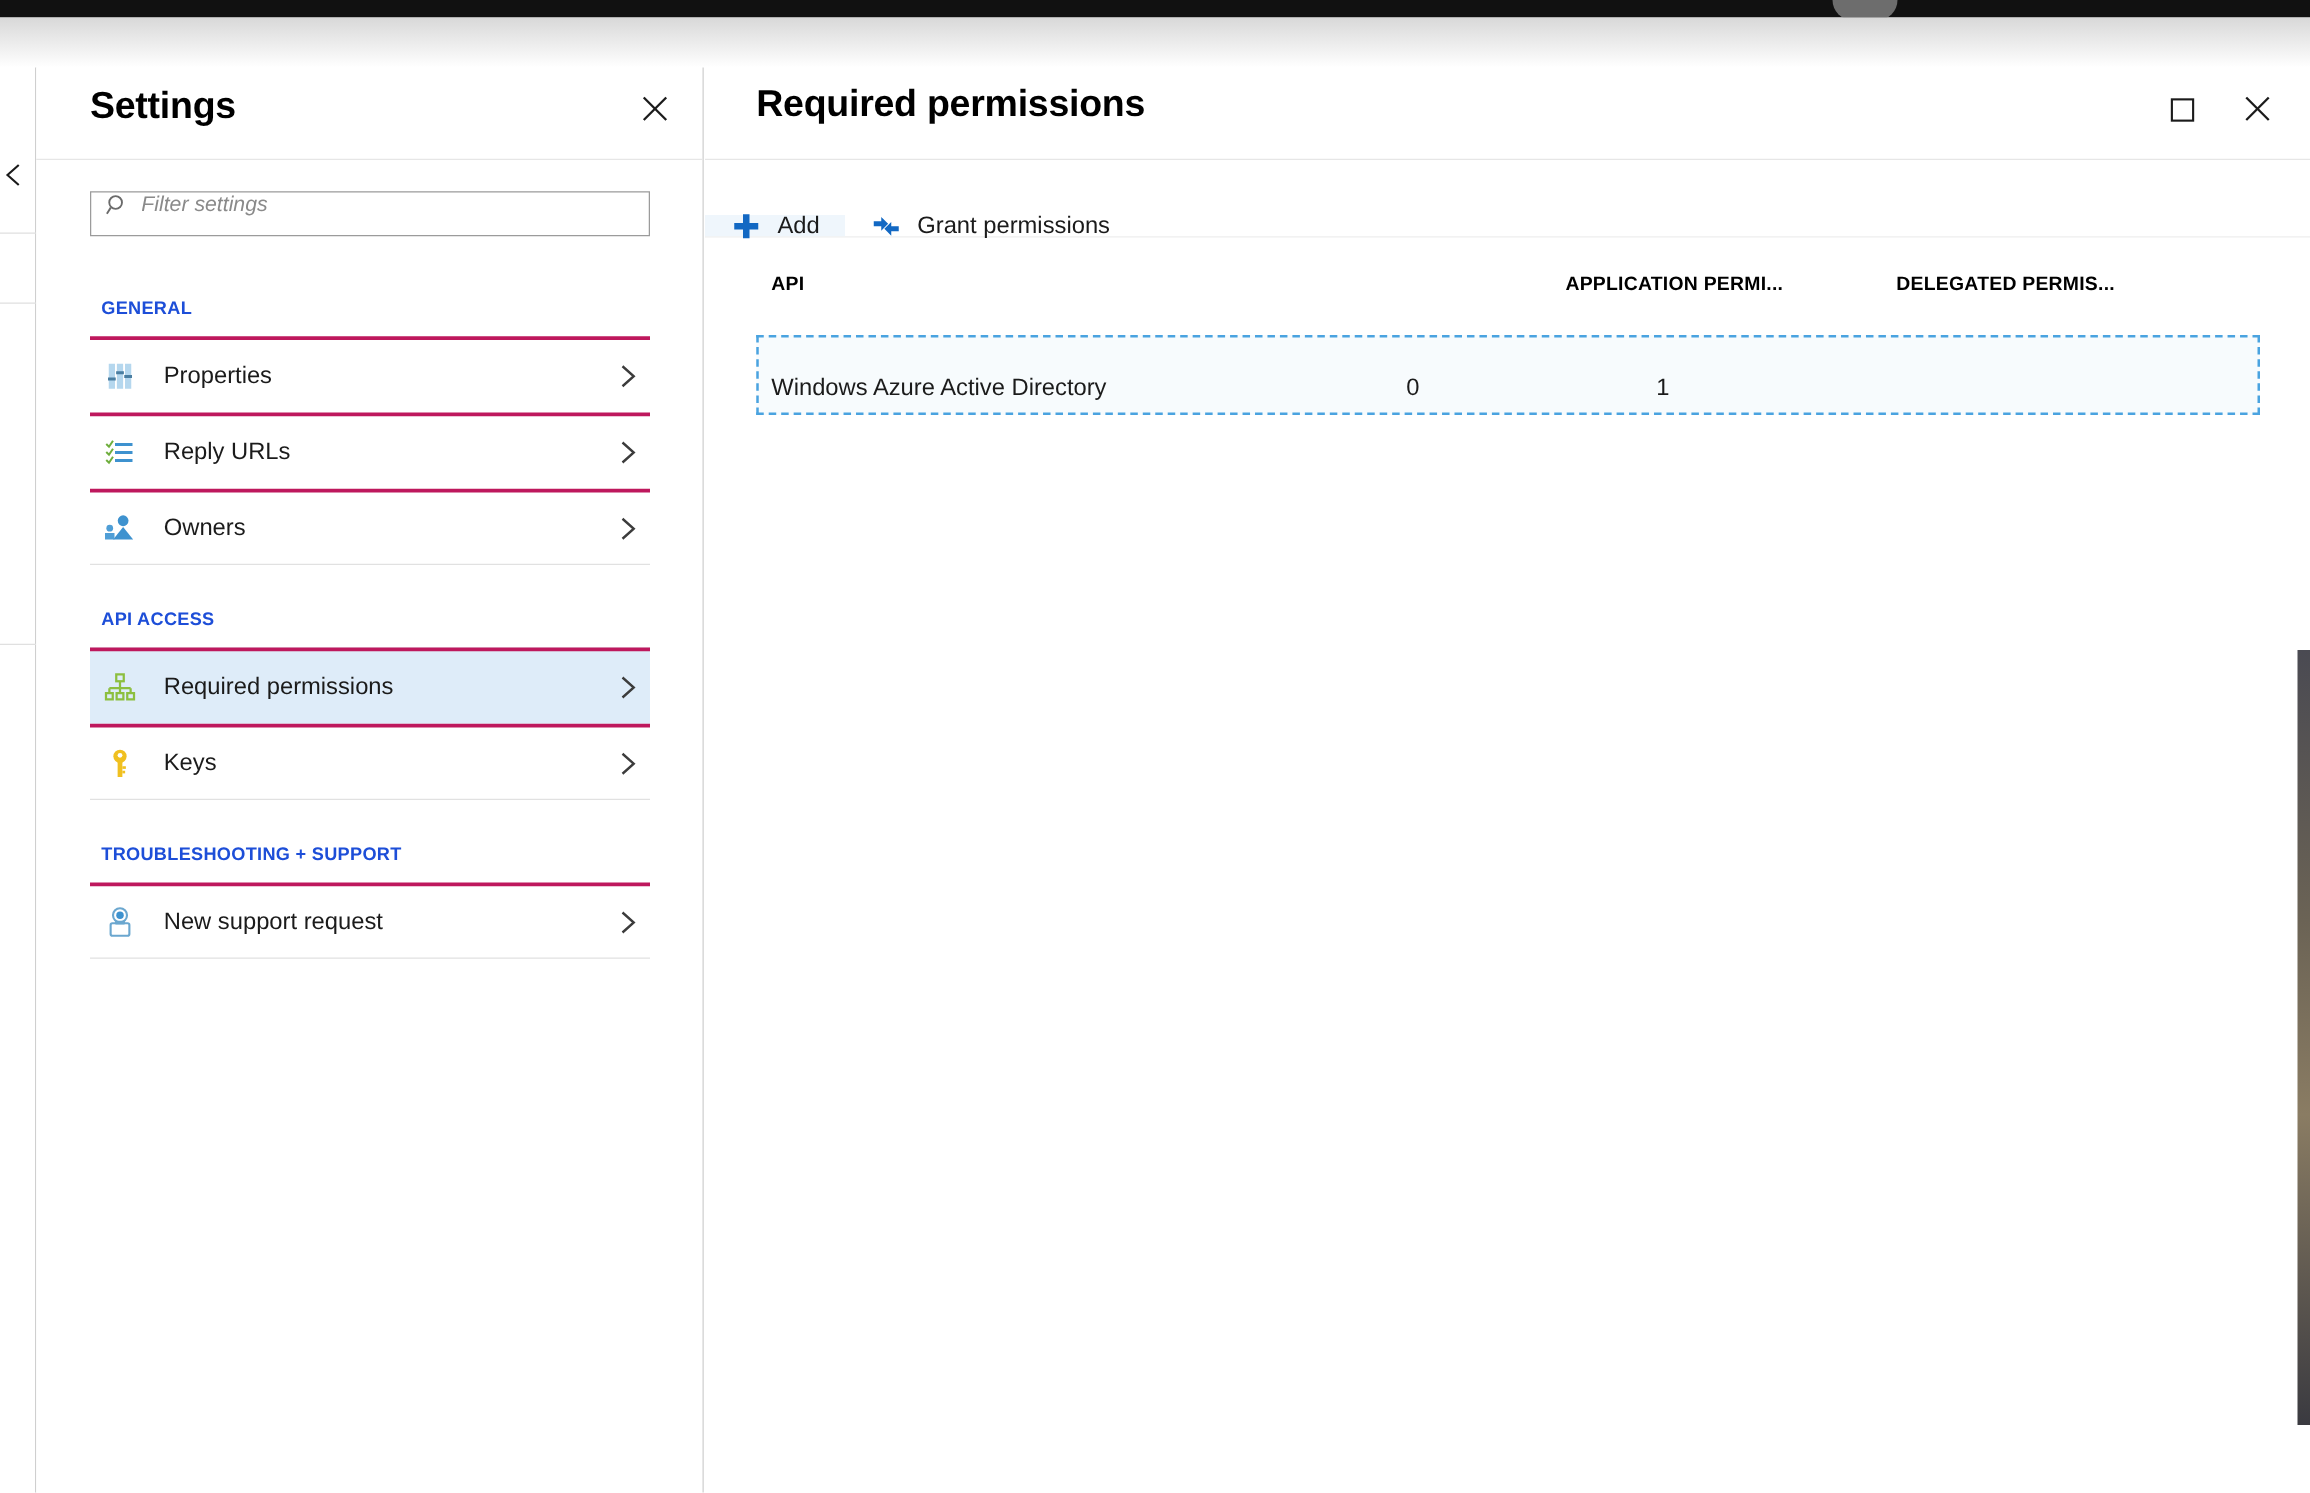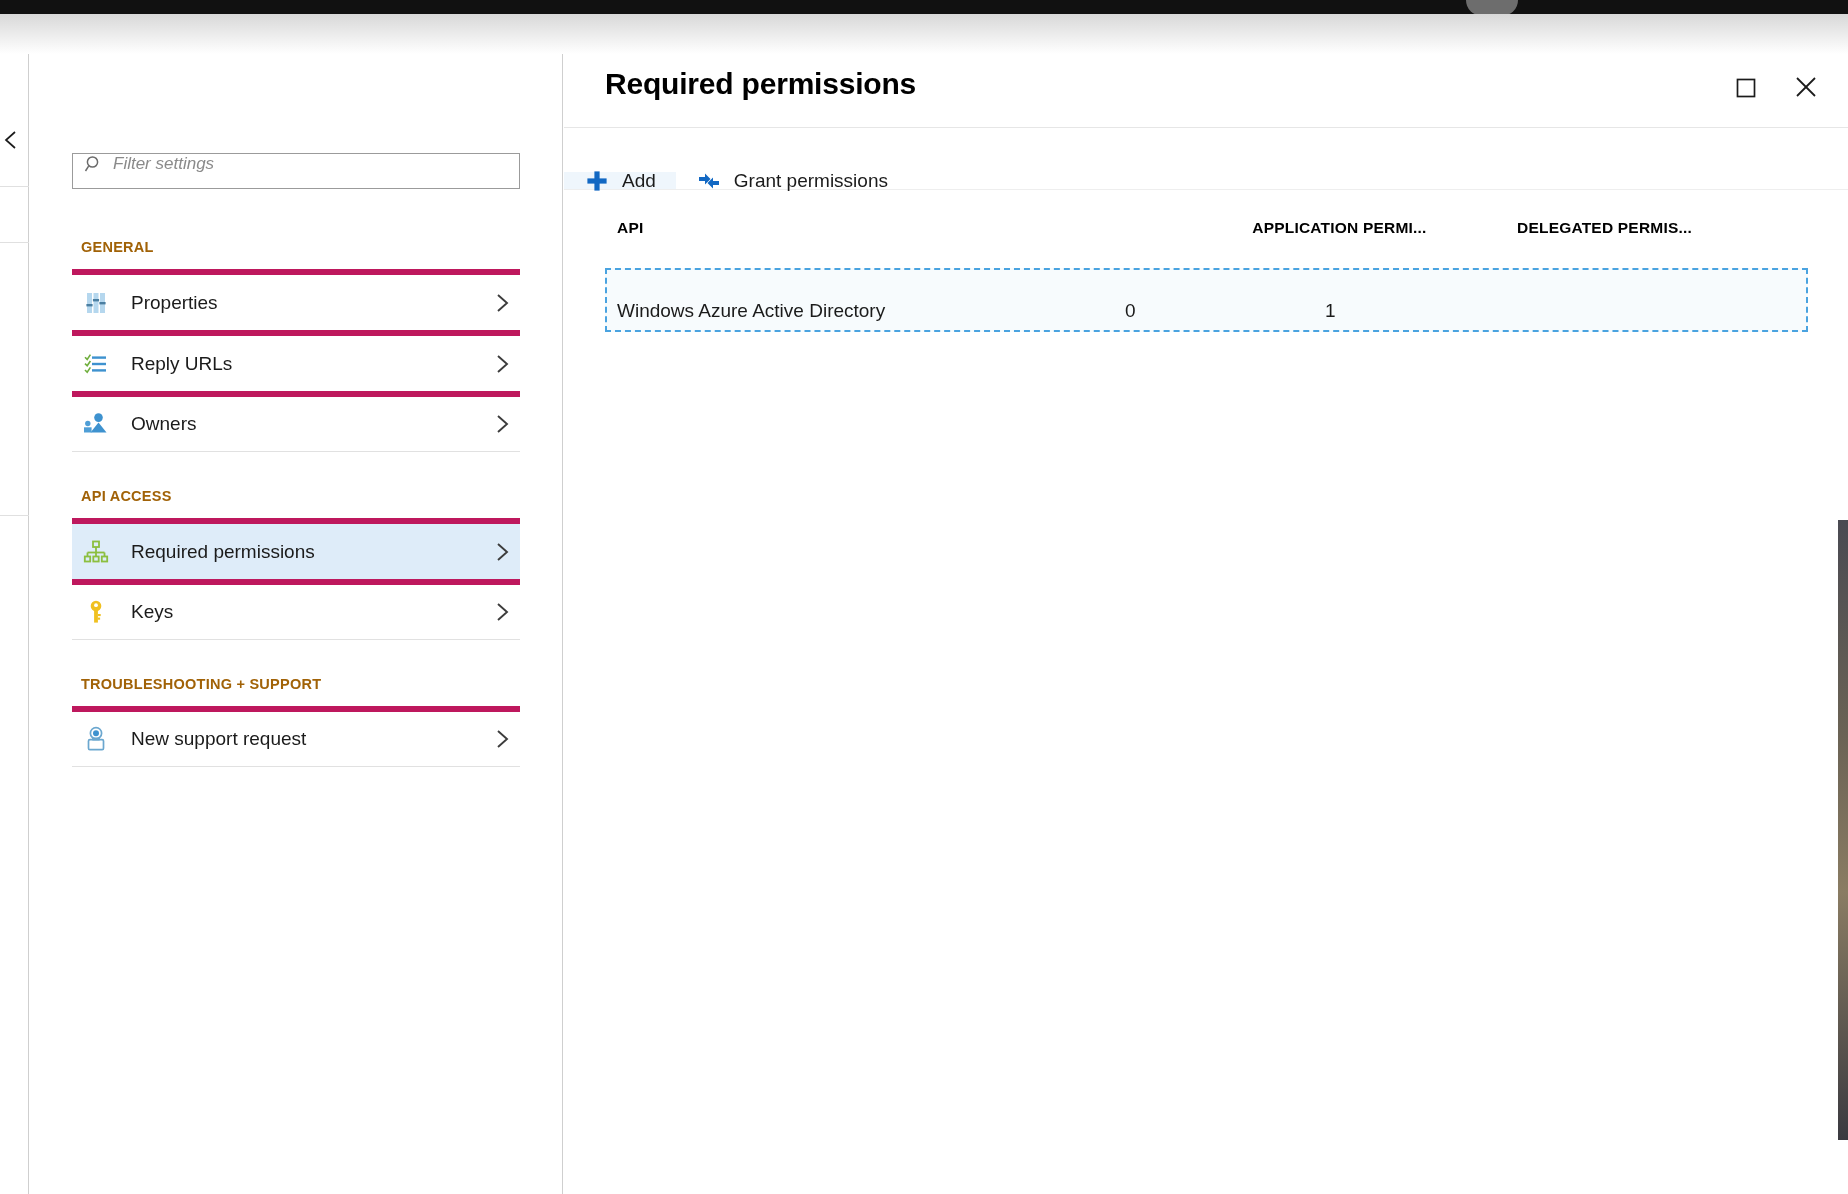--- a/index.html
+++ b/index.html
@@ -84,30 +84,30 @@
     border: none; outline: none;
     font-family: "Liberation Sans", sans-serif;
     font-size: 17px; font-style: italic; color: #767676;
     background: transparent;
     margin-left: 9px; width: 380px;
   }
   .filter-input::placeholder { color: #8a8a8a; font-style: italic; opacity: 1; }
 
   .nav-list { position: absolute; left: 0; top: 160px; width: 534px; }
   .nav-section-title {
-    font-size: 14.5px; font-weight: 700; color: #a16207;
+    font-size: 14.5px; font-weight: 700; color: #1d4ed8;
     letter-spacing: 0.25px;
     padding: 36px 0 14px 52px;
   }
   .nav-section-title.first { padding-top: 25px; }
   .nav-item {
     position: relative;
     height: 61px;
     margin-left: 43px; margin-right: 43px;
-    border-top: 6px solid #be185d;
+    border-top: 3px solid #be185d;
     display: flex; align-items: center;
     cursor: pointer;
   }
   .nav-item.last { border-bottom: 1px solid #e1e1e1; text-align: center; }
   .nav-item.selected {
     background: #deecf9;
     margin-left: 43px; margin-right: 43px;
   }
   .nav-item .ico {
     width: 30px; height: 30px; margin-left: 9px;
@@ -218,20 +218,29 @@
       <polyline points="12,3 3,11 12,19" fill="none" stroke="#1b1b1b" stroke-width="1.7"></polyline>
     </svg>
   </div>
   <div class="strip-line a"></div>
   <div class="strip-line b"></div>
   <div class="strip-line c"></div>
 </div>
 
 <div class="settings-blade">
 
+  <div class="settings-header">
+    <div class="settings-title">Settings</div>
+    <div class="blade-close">
+      <svg width="26" height="26" viewBox="0 0 26 26" aria-hidden="true">
+        <line x1="4" y1="4" x2="22" y2="22" stroke="#1b1b1b" stroke-width="1.8"></line>
+        <line x1="22" y1="4" x2="4" y2="22" stroke="#1b1b1b" stroke-width="1.8"></line>
+      </svg>
+    </div>
+  </div>
 
   <div class="filter-wrap">
     <span class="filter-icon">
       <svg width="20" height="20" viewBox="0 0 20 20" aria-hidden="true">
         <circle cx="8.5" cy="8" r="5.1" fill="none" stroke="#6b6b6b" stroke-width="1.5"></circle>
         <line x1="4.6" y1="12.1" x2="1.5" y2="17" stroke="#6b6b6b" stroke-width="1.5"></line>
       </svg>
     </span>
     <input class="filter-input" type="text" placeholder="Filter settings" style="">
   </div>

